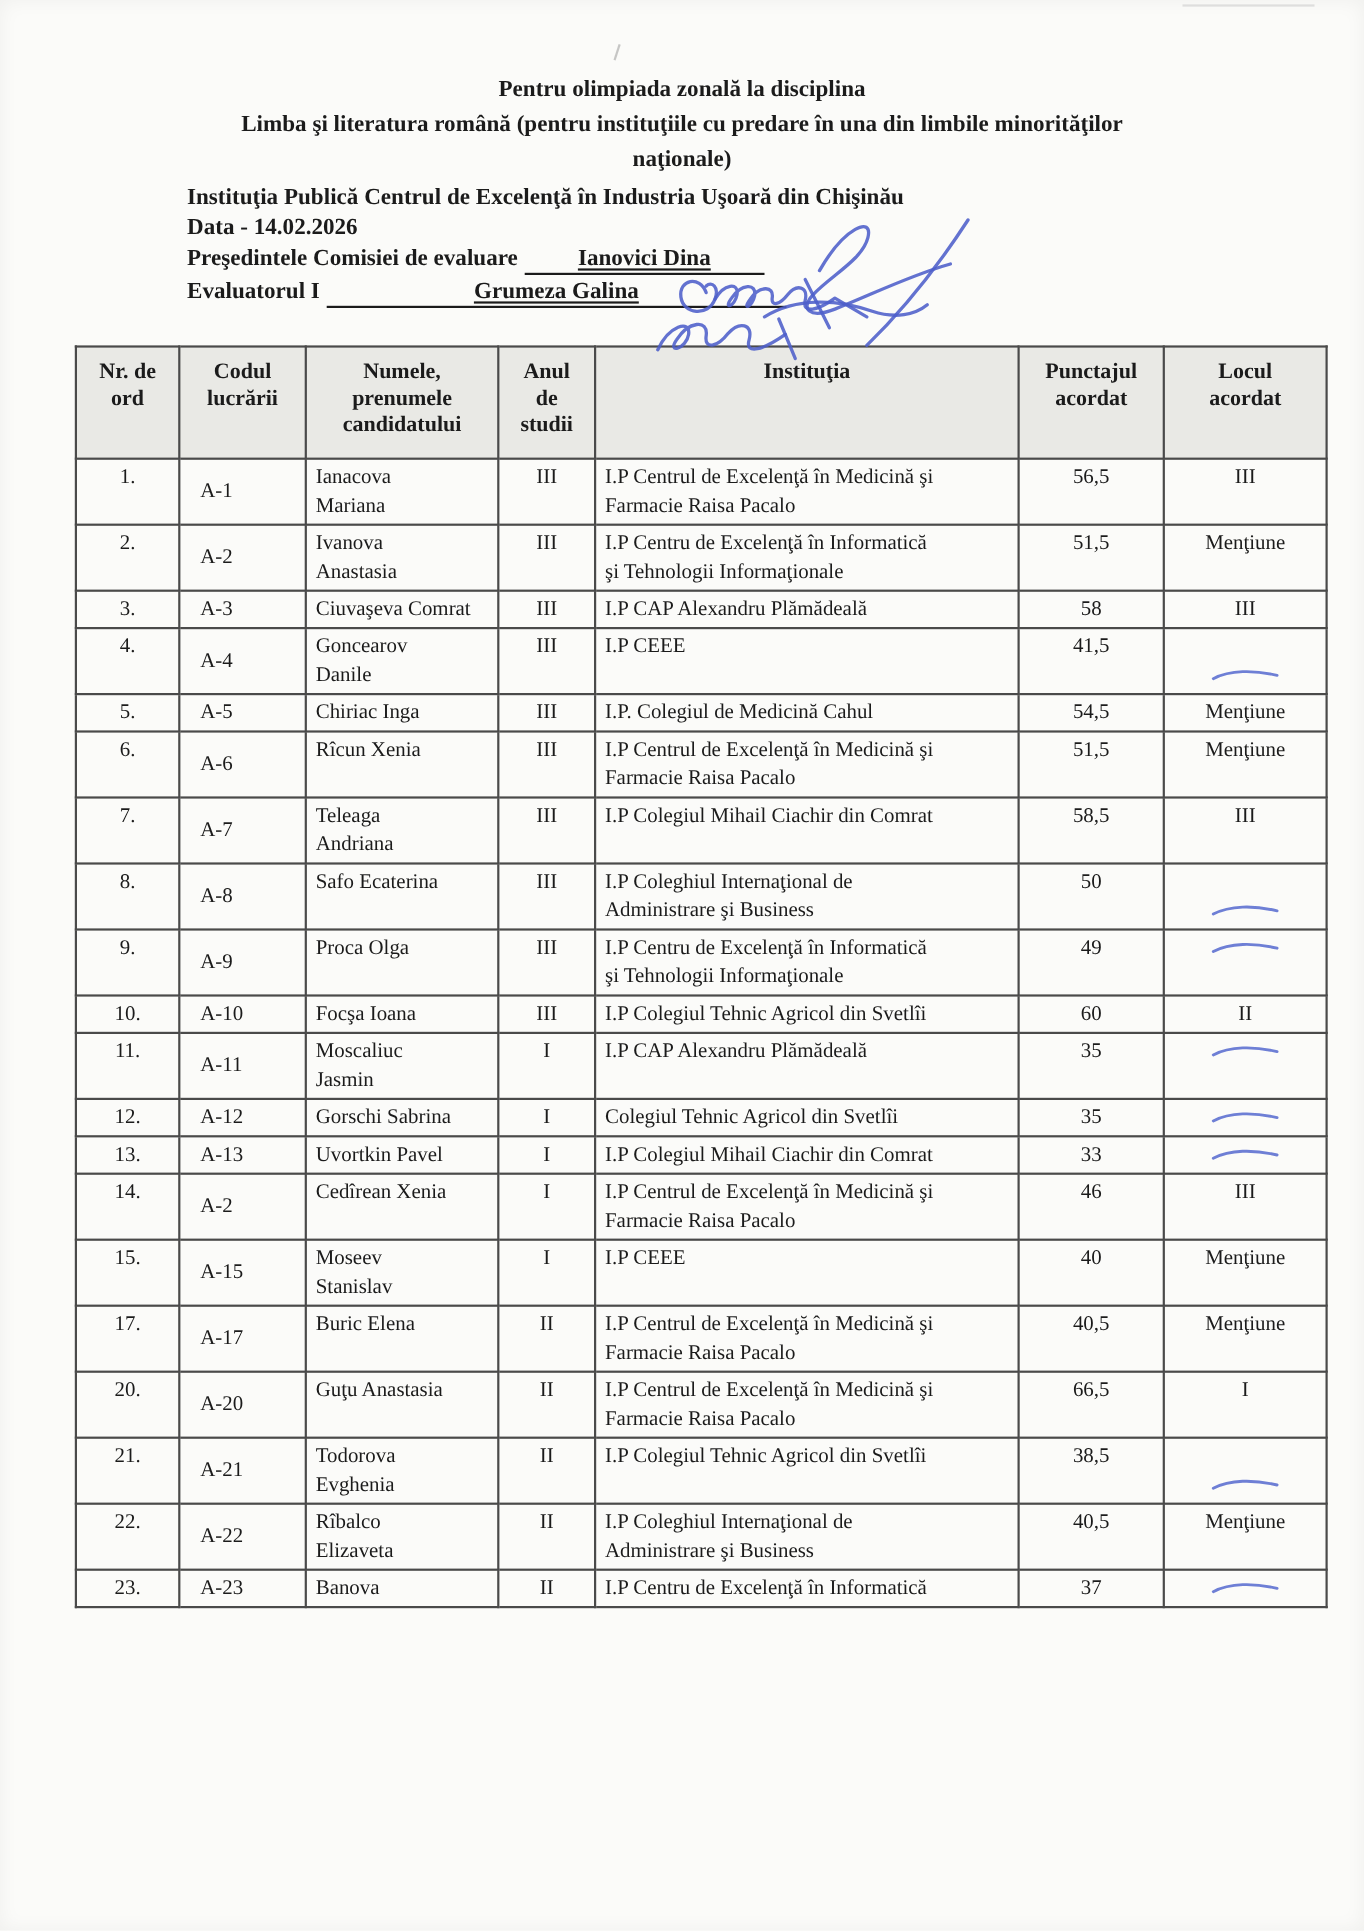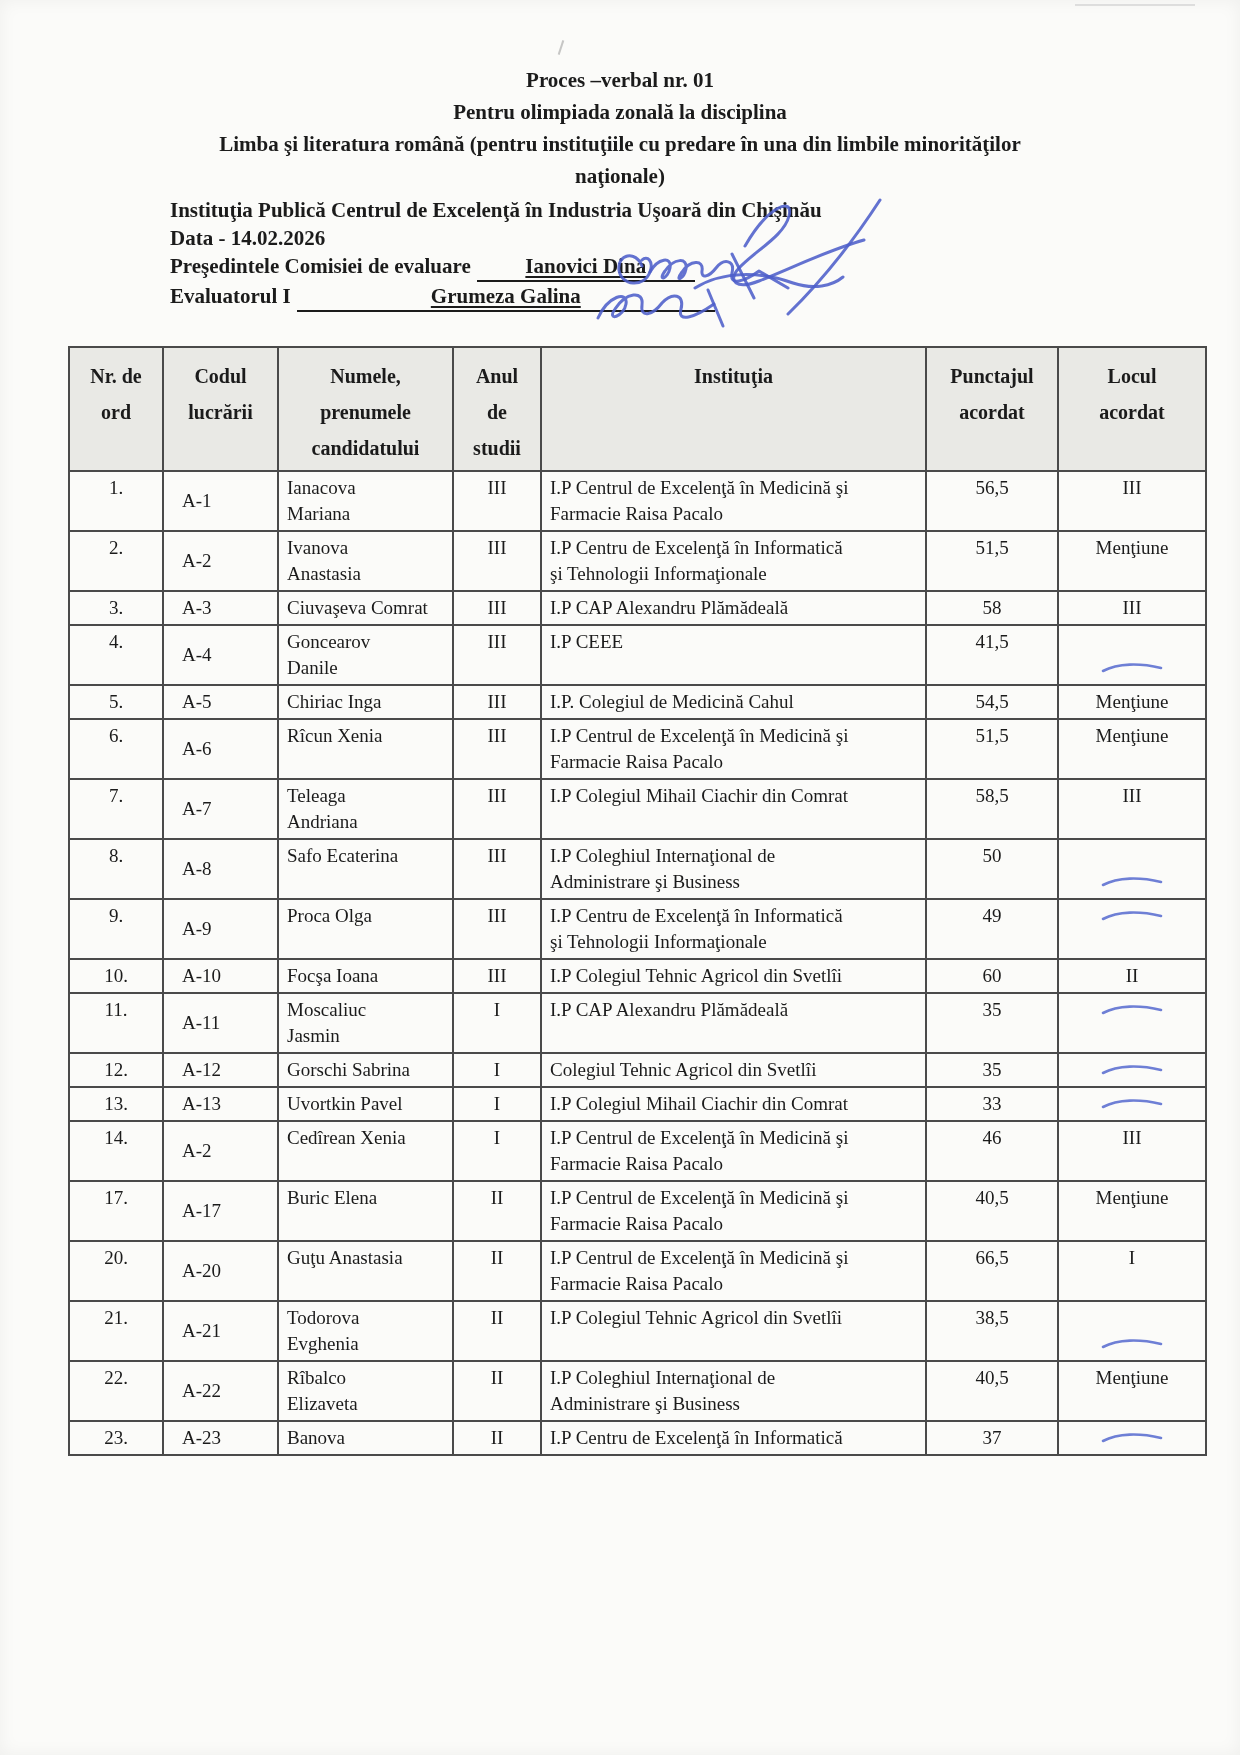--- a/index.html
+++ b/index.html
@@ -35,21 +35,21 @@
   table{
     border-collapse:collapse;table-layout:fixed;
     margin:34px 0 0 68px;width:1137px;
     font-size:19px;
   }
   th,td{border:2px solid #4a4a4a;}
   th{
     background:#e9e9e5;
     font-size:20px;font-weight:bold;
     vertical-align:top;padding:10px 4px 4px 4px;
-    height:86px;white-space:pre-line;line-height:36px;
+    height:86px;white-space:pre-line;line-height:24px;
   }
   td{vertical-align:top;padding:3px 8px;line-height:26px;}
   td.c-nr,td.c-anul,td.c-punctaj,td.c-locul{text-align:center;}
   td.c-cod{vertical-align:middle;padding-left:18px;}
   td.c-nume,td.c-inst{white-space:pre-line;margin-top:16px;}
   .pen-dash{display:block;margin:6px auto 0 auto;}
   .pen-dash path{fill:none;stroke:#5568cf;stroke-width:2.6;stroke-linecap:round;opacity:.85;}
   .pen-dash.low{margin-top:32px;}
   
   .artifact{position:absolute;background:#9a9a9a;opacity:.55;}
@@ -58,21 +58,20 @@
 </style>
 </head>
 <body>
 
 <div class="page">
 
   <div class="artifact art-slash"></div>
   <div class="artifact art-topline"></div>
 
   <div class="title-block">
-    <div class="title-line">Proces –verbal nr. 01</div>
     <div class="title-line u">Pentru  olimpiada zonală la disciplina</div>
     <div class="title-line u">Limba şi literatura română (pentru  instituţiile cu predare în una din limbile minorităţilor
 naţionale)</div>
   </div>
 
   <div class="info-block">
     <div>Instituţia Publică Centrul de Excelenţă în Industria Uşoară din Chişinău</div>
     <div>Data  - 14.02.2026</div>
 
     <div class="official-row">
@@ -334,20 +333,33 @@
       <td class="c-anul">I</td>
       <td class="c-inst">I.P Centrul de Excelenţă în Medicină şi
 Farmacie Raisa Pacalo</td>
       <td class="c-punctaj">46</td>
       <td class="c-locul">
         <span>III</span>
         
       </td>
     </tr>
 
+    <tr>
+      <td class="c-nr">15.</td>
+      <td class="c-cod">A-15</td>
+      <td class="c-nume">Moseev
+Stanislav</td>
+      <td class="c-anul">I</td>
+      <td class="c-inst">I.P CEEE</td>
+      <td class="c-punctaj">40</td>
+      <td class="c-locul">
+        <span>Menţiune</span>
+        
+      </td>
+    </tr>
 
 
     <tr>
       <td class="c-nr">17.</td>
       <td class="c-cod">A-17</td>
       <td class="c-nume">Buric Elena</td>
       <td class="c-anul">II</td>
       <td class="c-inst">I.P Centrul de Excelenţă în Medicină şi
 Farmacie Raisa Pacalo</td>
       <td class="c-punctaj">40,5</td>

